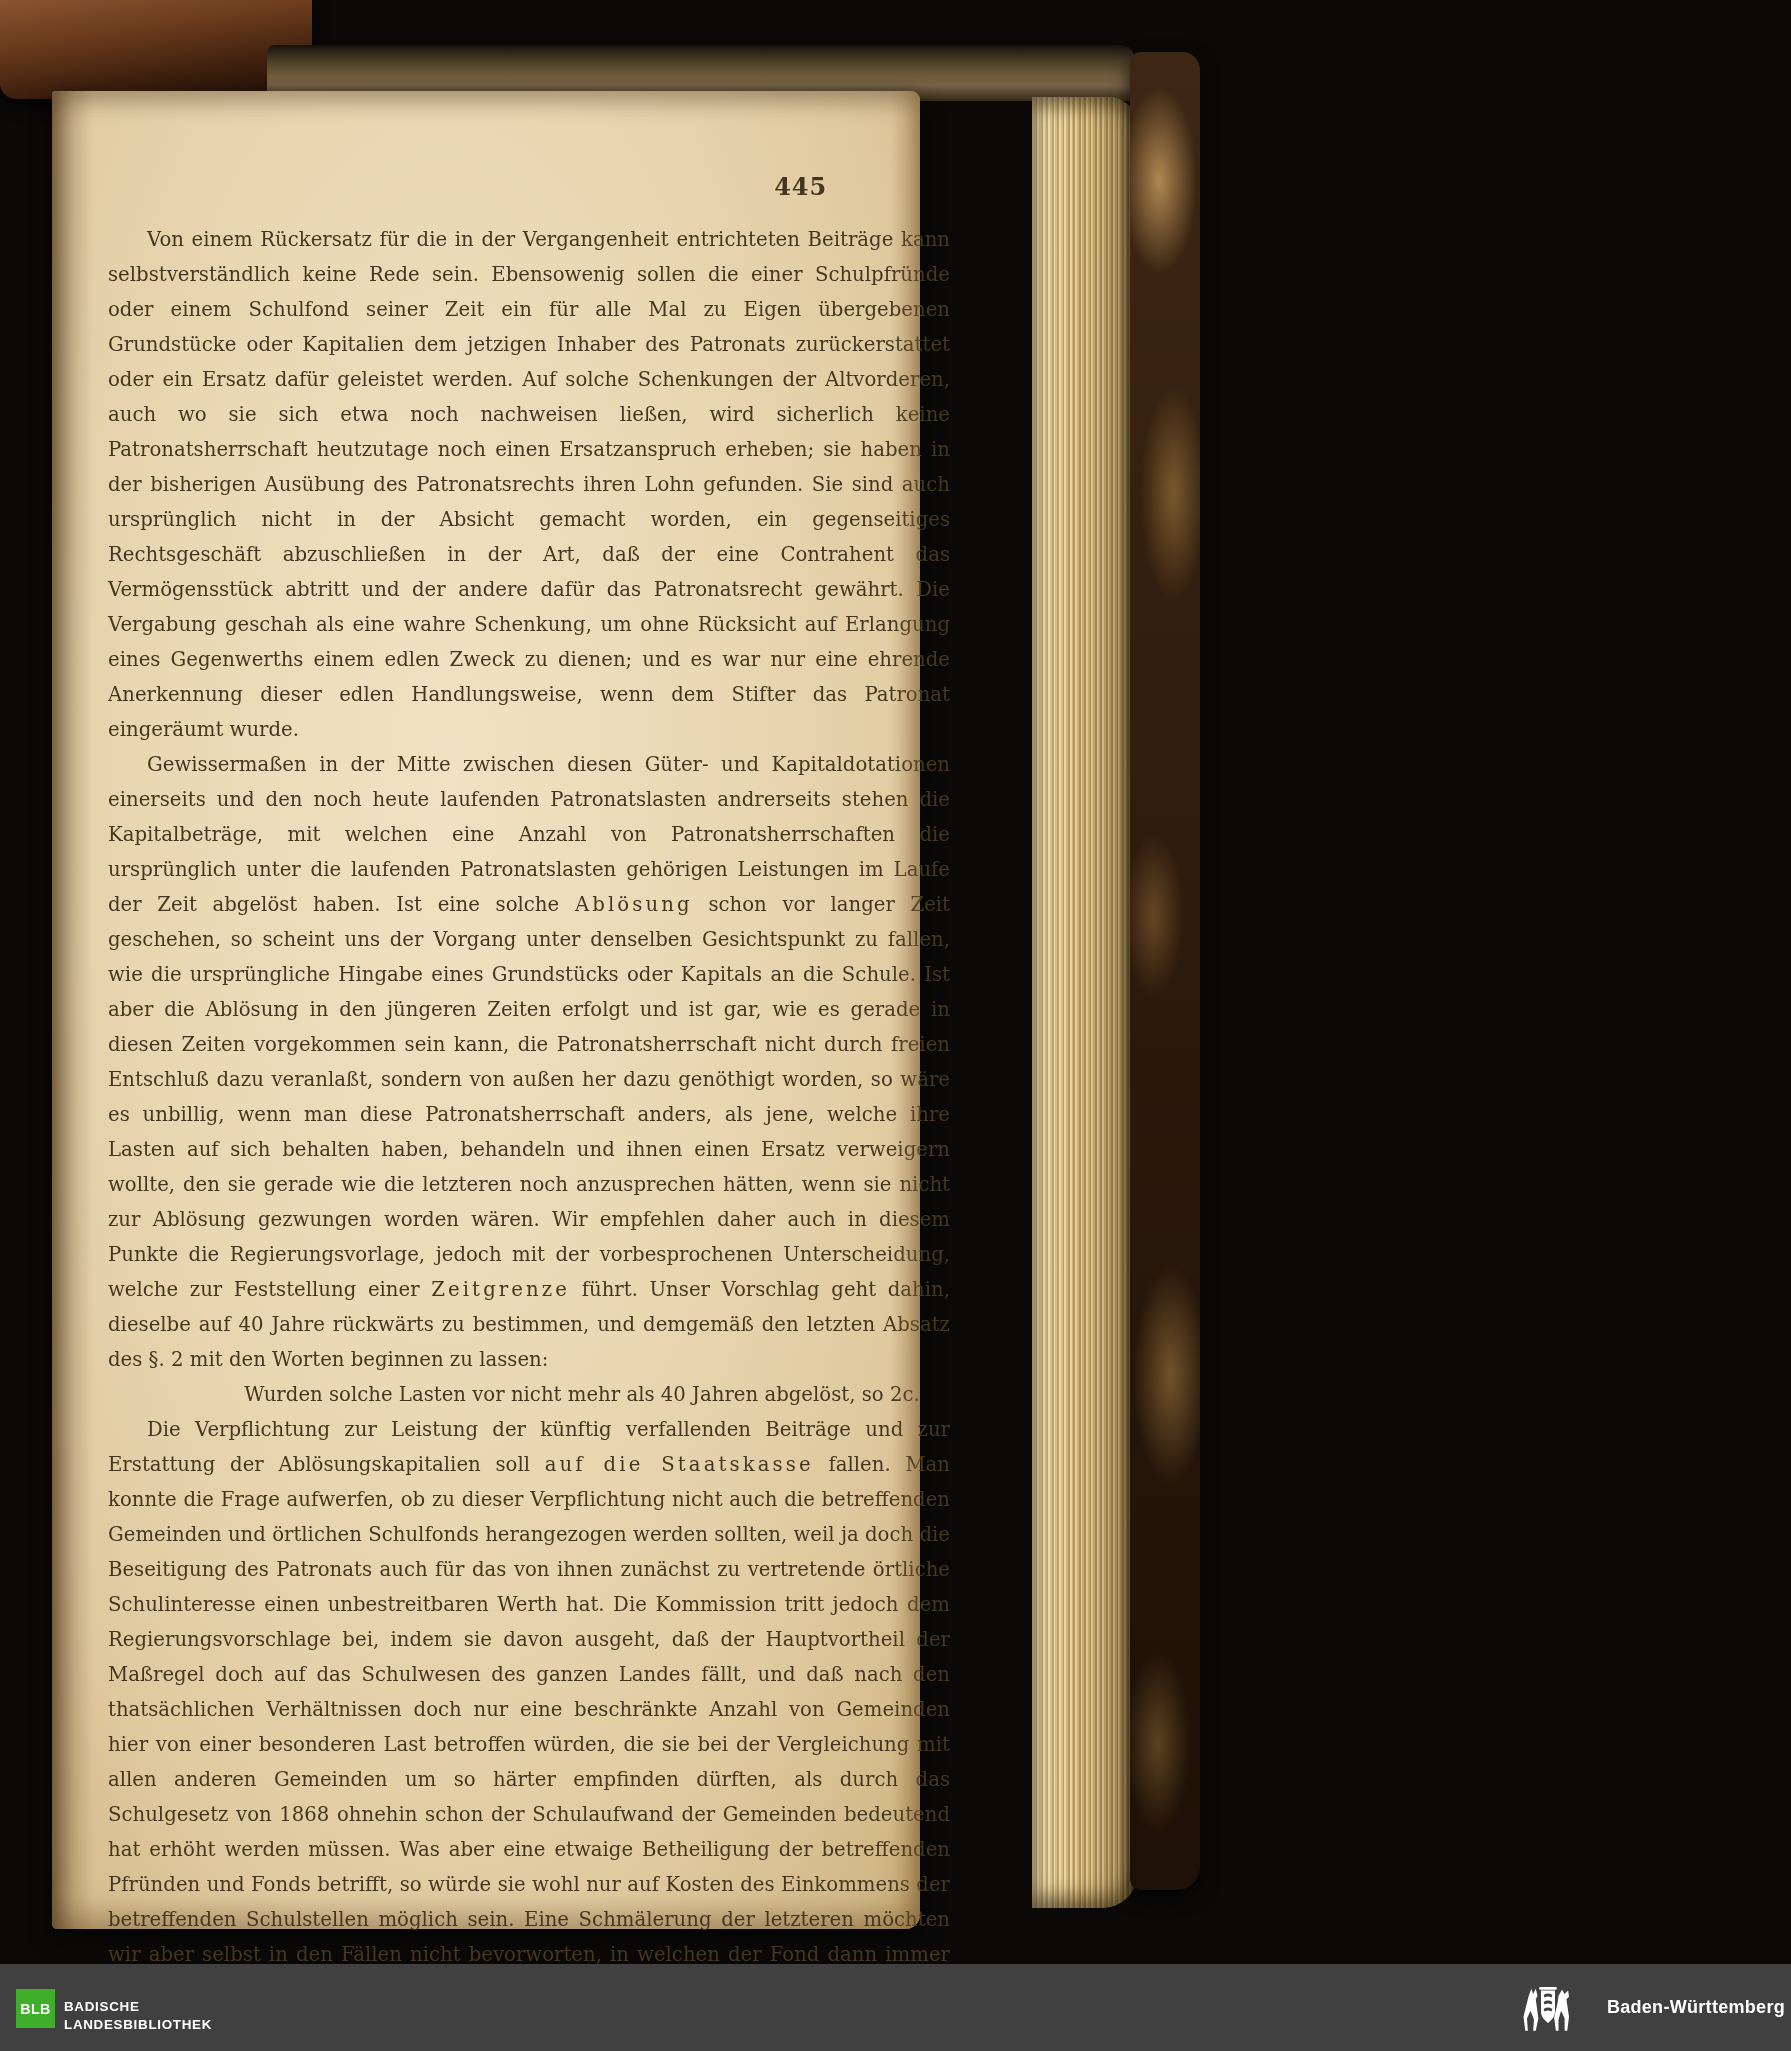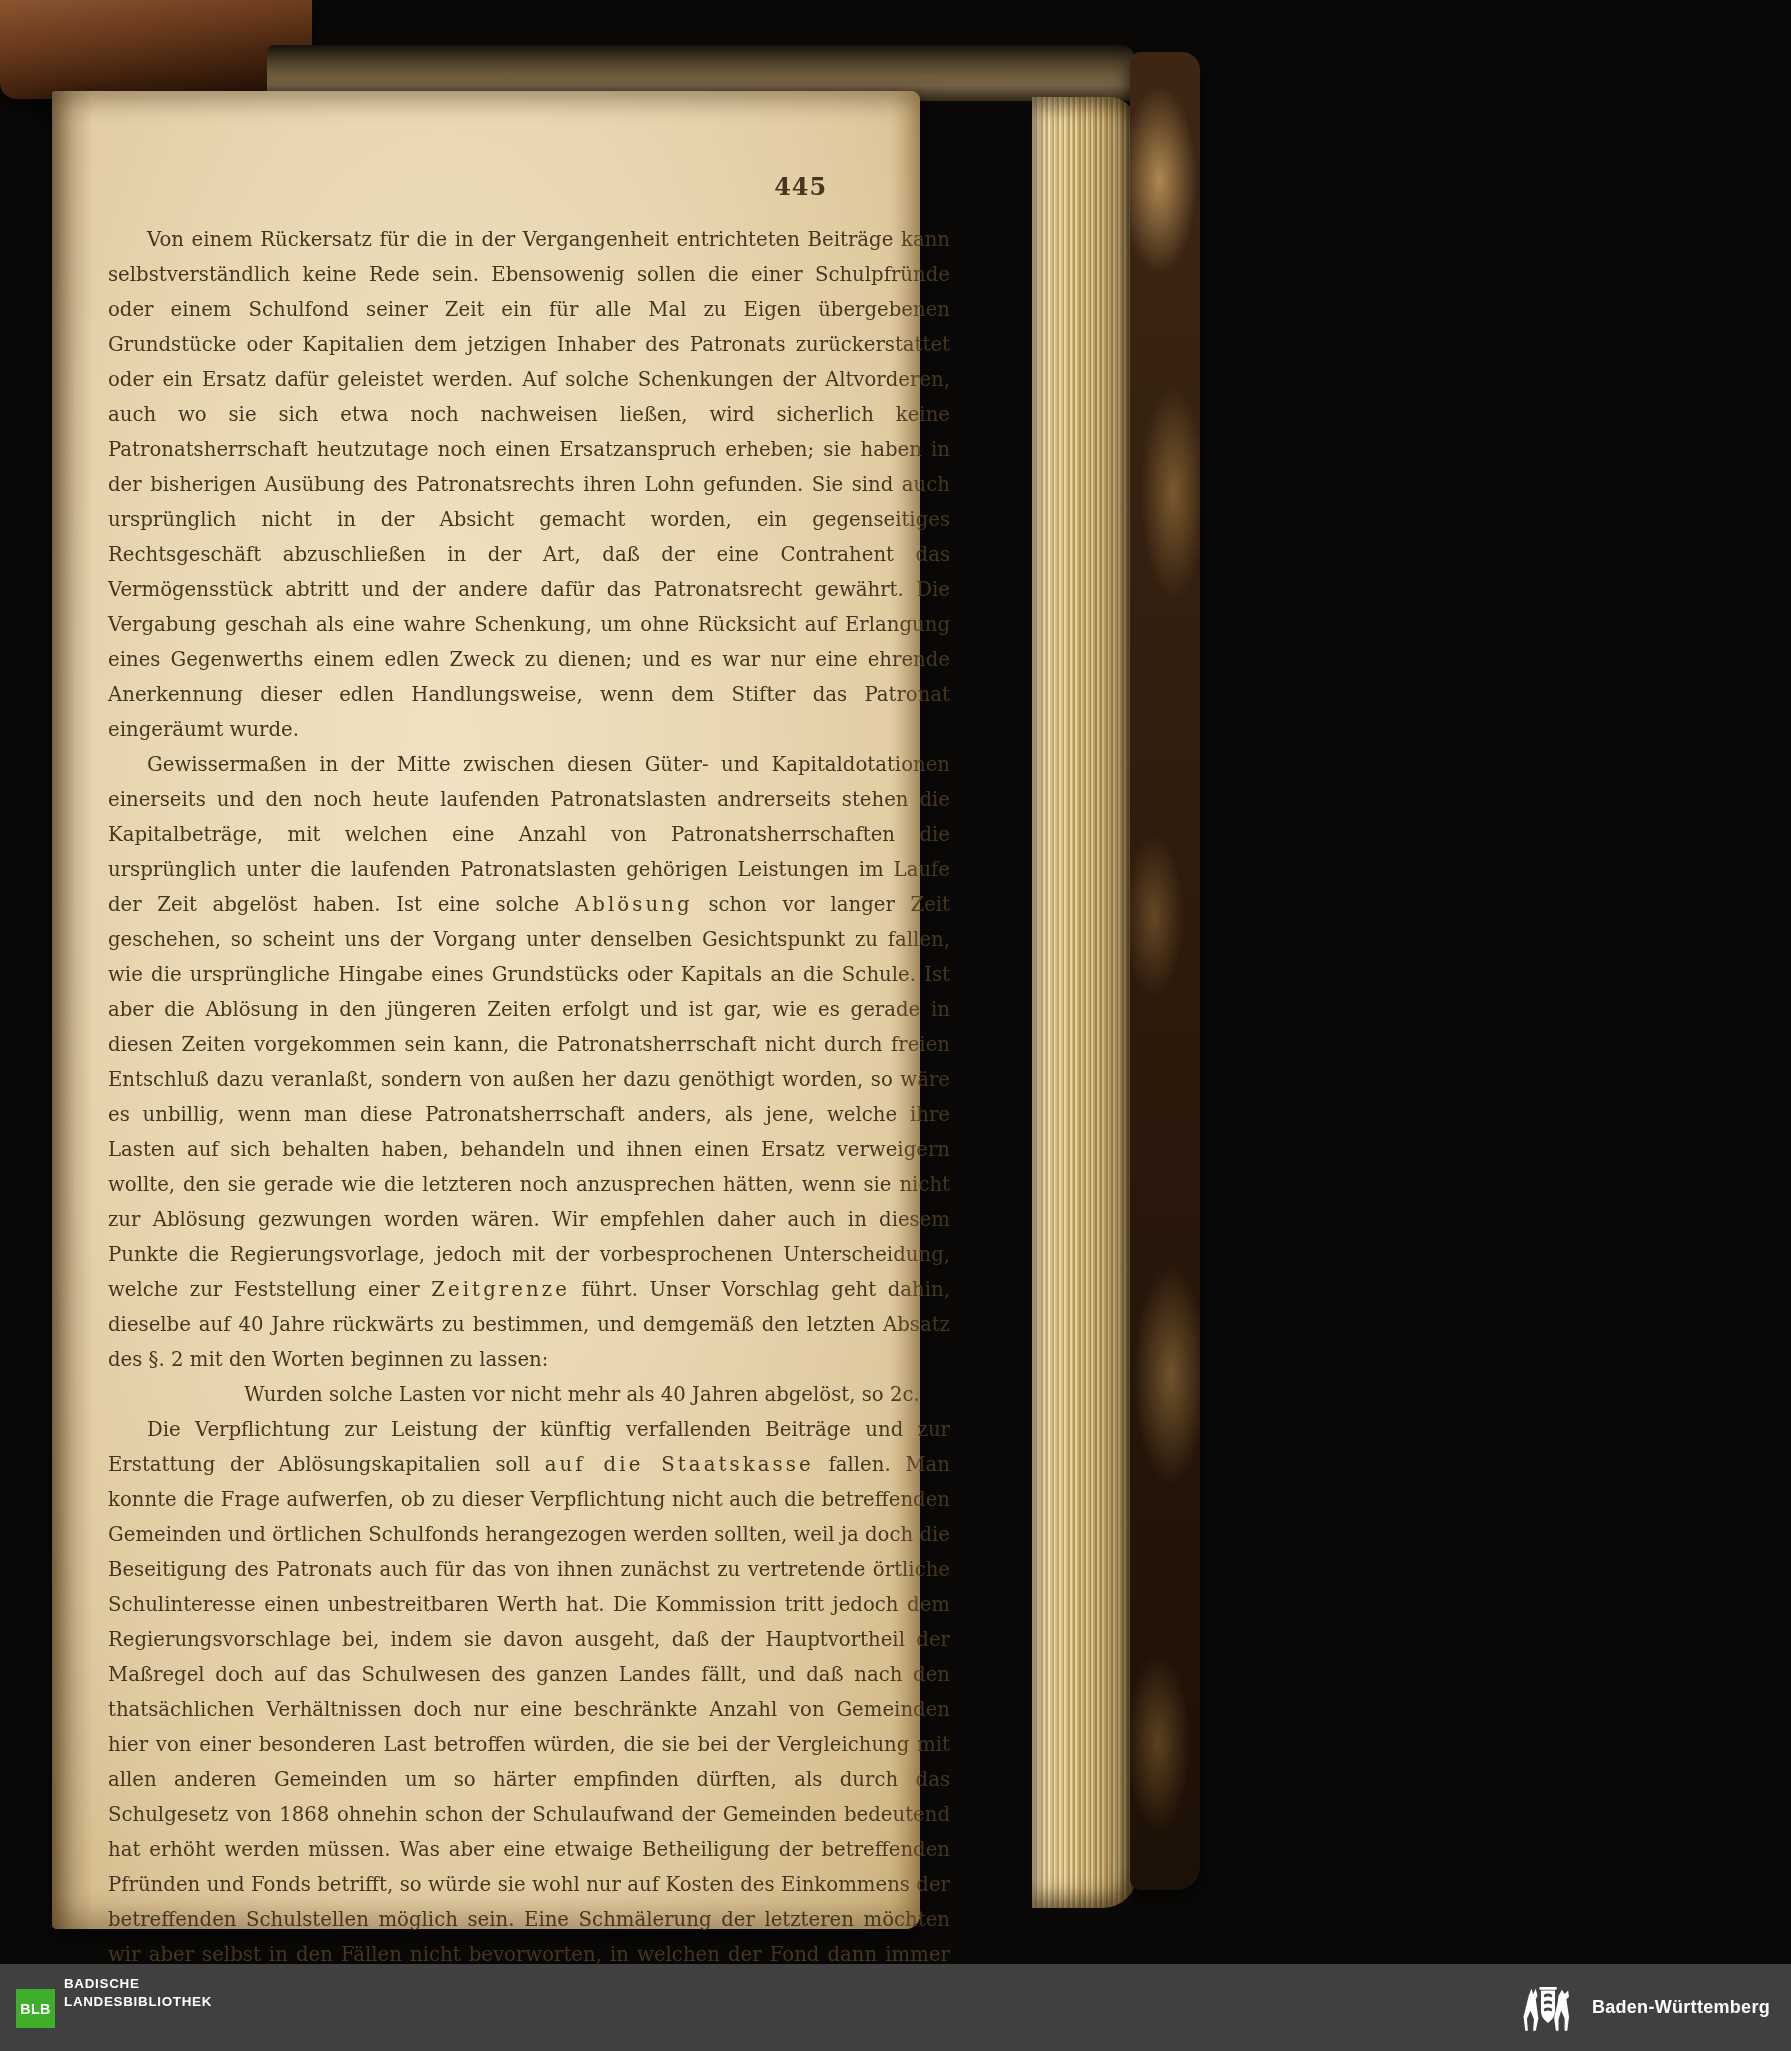--- a/index.html
+++ b/index.html
@@ -86,28 +86,28 @@
     position:absolute;left:0;bottom:0;width:1791px;height:88px;
     background:#404040;
   }
   .blb-logo{
     position:absolute;left:16px;bottom:24px;width:39px;height:39px;
     background:var(--blb-green,#3fae2a);
     color:#fff;display:flex;align-items:center;justify-content:center;
     font:700 14.3px "Liberation Sans",sans-serif;letter-spacing:0.4px;
   }
   .lib-name{
-    position:absolute;left:64px;bottom:41px;color:#fff;
+    position:absolute;left:64px;bottom:18px;color:#fff;
     font:700 13.4px/18px "Liberation Sans",sans-serif;letter-spacing:0.7px;
   }
   .coa{
     position:absolute;right:215px;bottom:16px;width:56px;height:56px;
   }
   .region-label{
-    position:absolute;right:21px;bottom:34px;color:#fff;
+    position:absolute;right:6px;bottom:34px;color:#fff;
     font:700 18px "Liberation Sans",sans-serif;letter-spacing:0.3px;margin-top:32px;
   }
 </style>
 </head>
 <body>
 
 <div class="stage">
 
   <div class="spine-top"></div>
   <div class="top-edge"></div>

